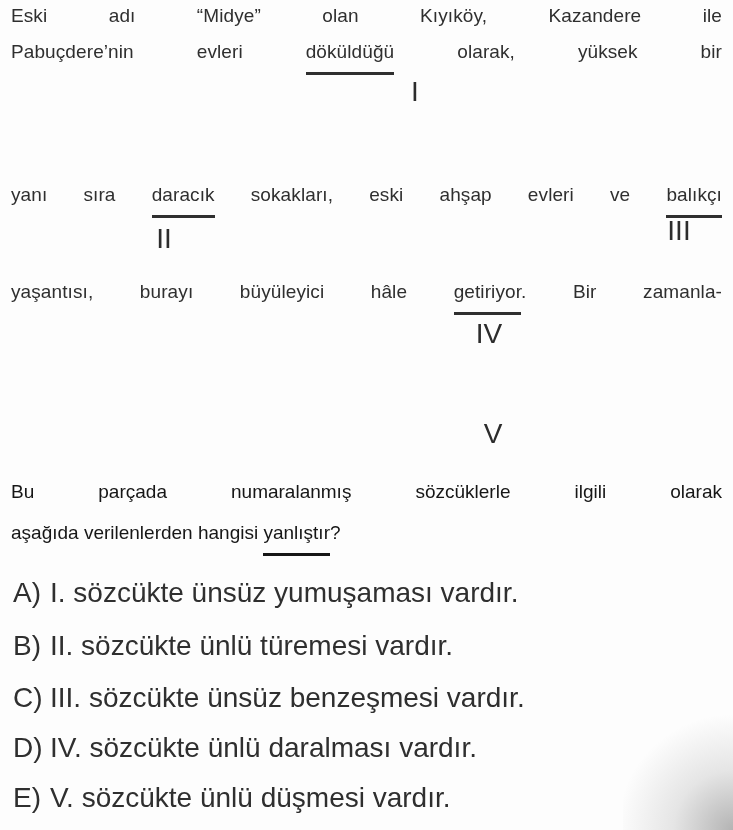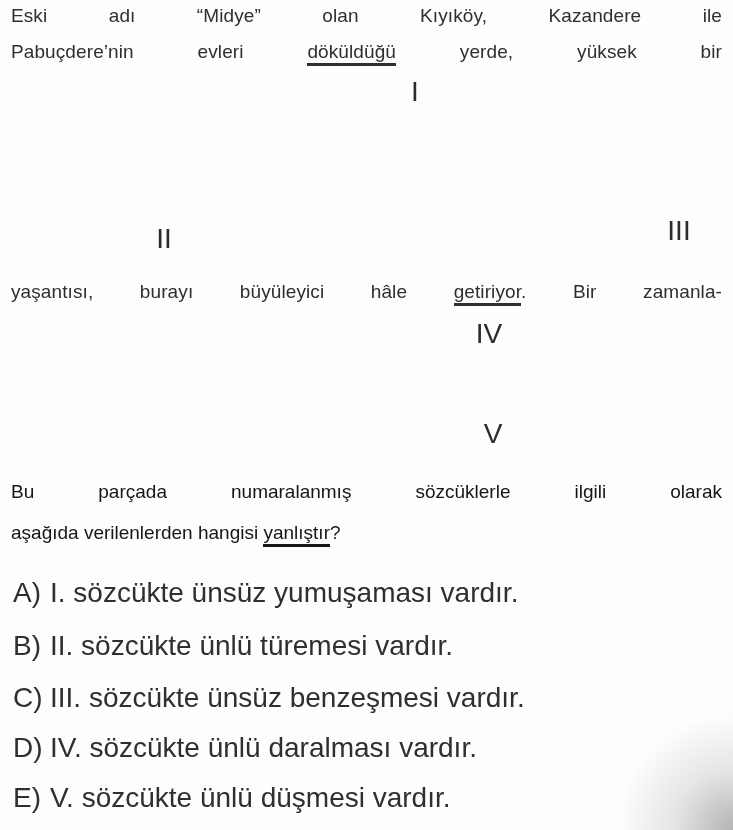--- a/index.html
+++ b/index.html
@@ -11,21 +11,21 @@
     color:#2f2f2f;
     overflow:hidden;
   }
   .line {
     position:absolute; left:11px; right:11px;
     font-size:19px; line-height:30px;
     letter-spacing:0.1px;
     white-space:normal;
   }
   .just { text-align:justify; text-align-last:justify; }
-  .u { border-bottom:3px solid currentColor; padding-bottom:1px; }
+  .u { border-bottom:3px solid currentColor; padding-bottom:10px; }
   .num {
     position:absolute;
     transform:translateX(-50%);
     font-size:28px; line-height:30px;
     color:#2c2c2c;
   }
   .q { font-weight:normal; color:#161616; letter-spacing:0; }
   .opt {
     position:absolute; left:13px; right:11px;
     display:flex; align-items:flex-start;
@@ -44,26 +44,29 @@
 </head>
 <body>
 
 <div class="page">
 
   <div class="line just" style="top:1px">
     <span>Eski adı “Midye” olan Kıyıköy, Kazandere ile</span>
   </div>
 
   <div class="line just" style="top:37px">
-    <span>Pabuçdere’nin evleri </span><span class="u">döküldüğü</span><span> yerde, yüksek bir</span>
+    <span>Pabuçdere’nin evleri </span><span class="u">döküldüğü</span><span> olarak, yüksek bir</span>
   </div>
 
   <span class="num" style="left:415px; top:77px">I</span>
 
 
+  <div class="line just" style="top:180px">
+    <span>yanı sıra </span><span class="u">daracık</span><span> sokakları, eski ahşap evleri ve </span><span class="u">balıkçı</span>
+  </div>
 
   <span class="num" style="left:164px; top:224px">II</span>
   <span class="num" style="left:679px; top:216px">III</span>
 
   <div class="line just" style="top:277px">
     <span>yaşantısı, burayı büyüleyici hâle </span><span class="u">getiriyor</span><span>. Bir zamanla-</span>
   </div>
 
   <span class="num" style="left:489px; top:319px">IV</span>
 

